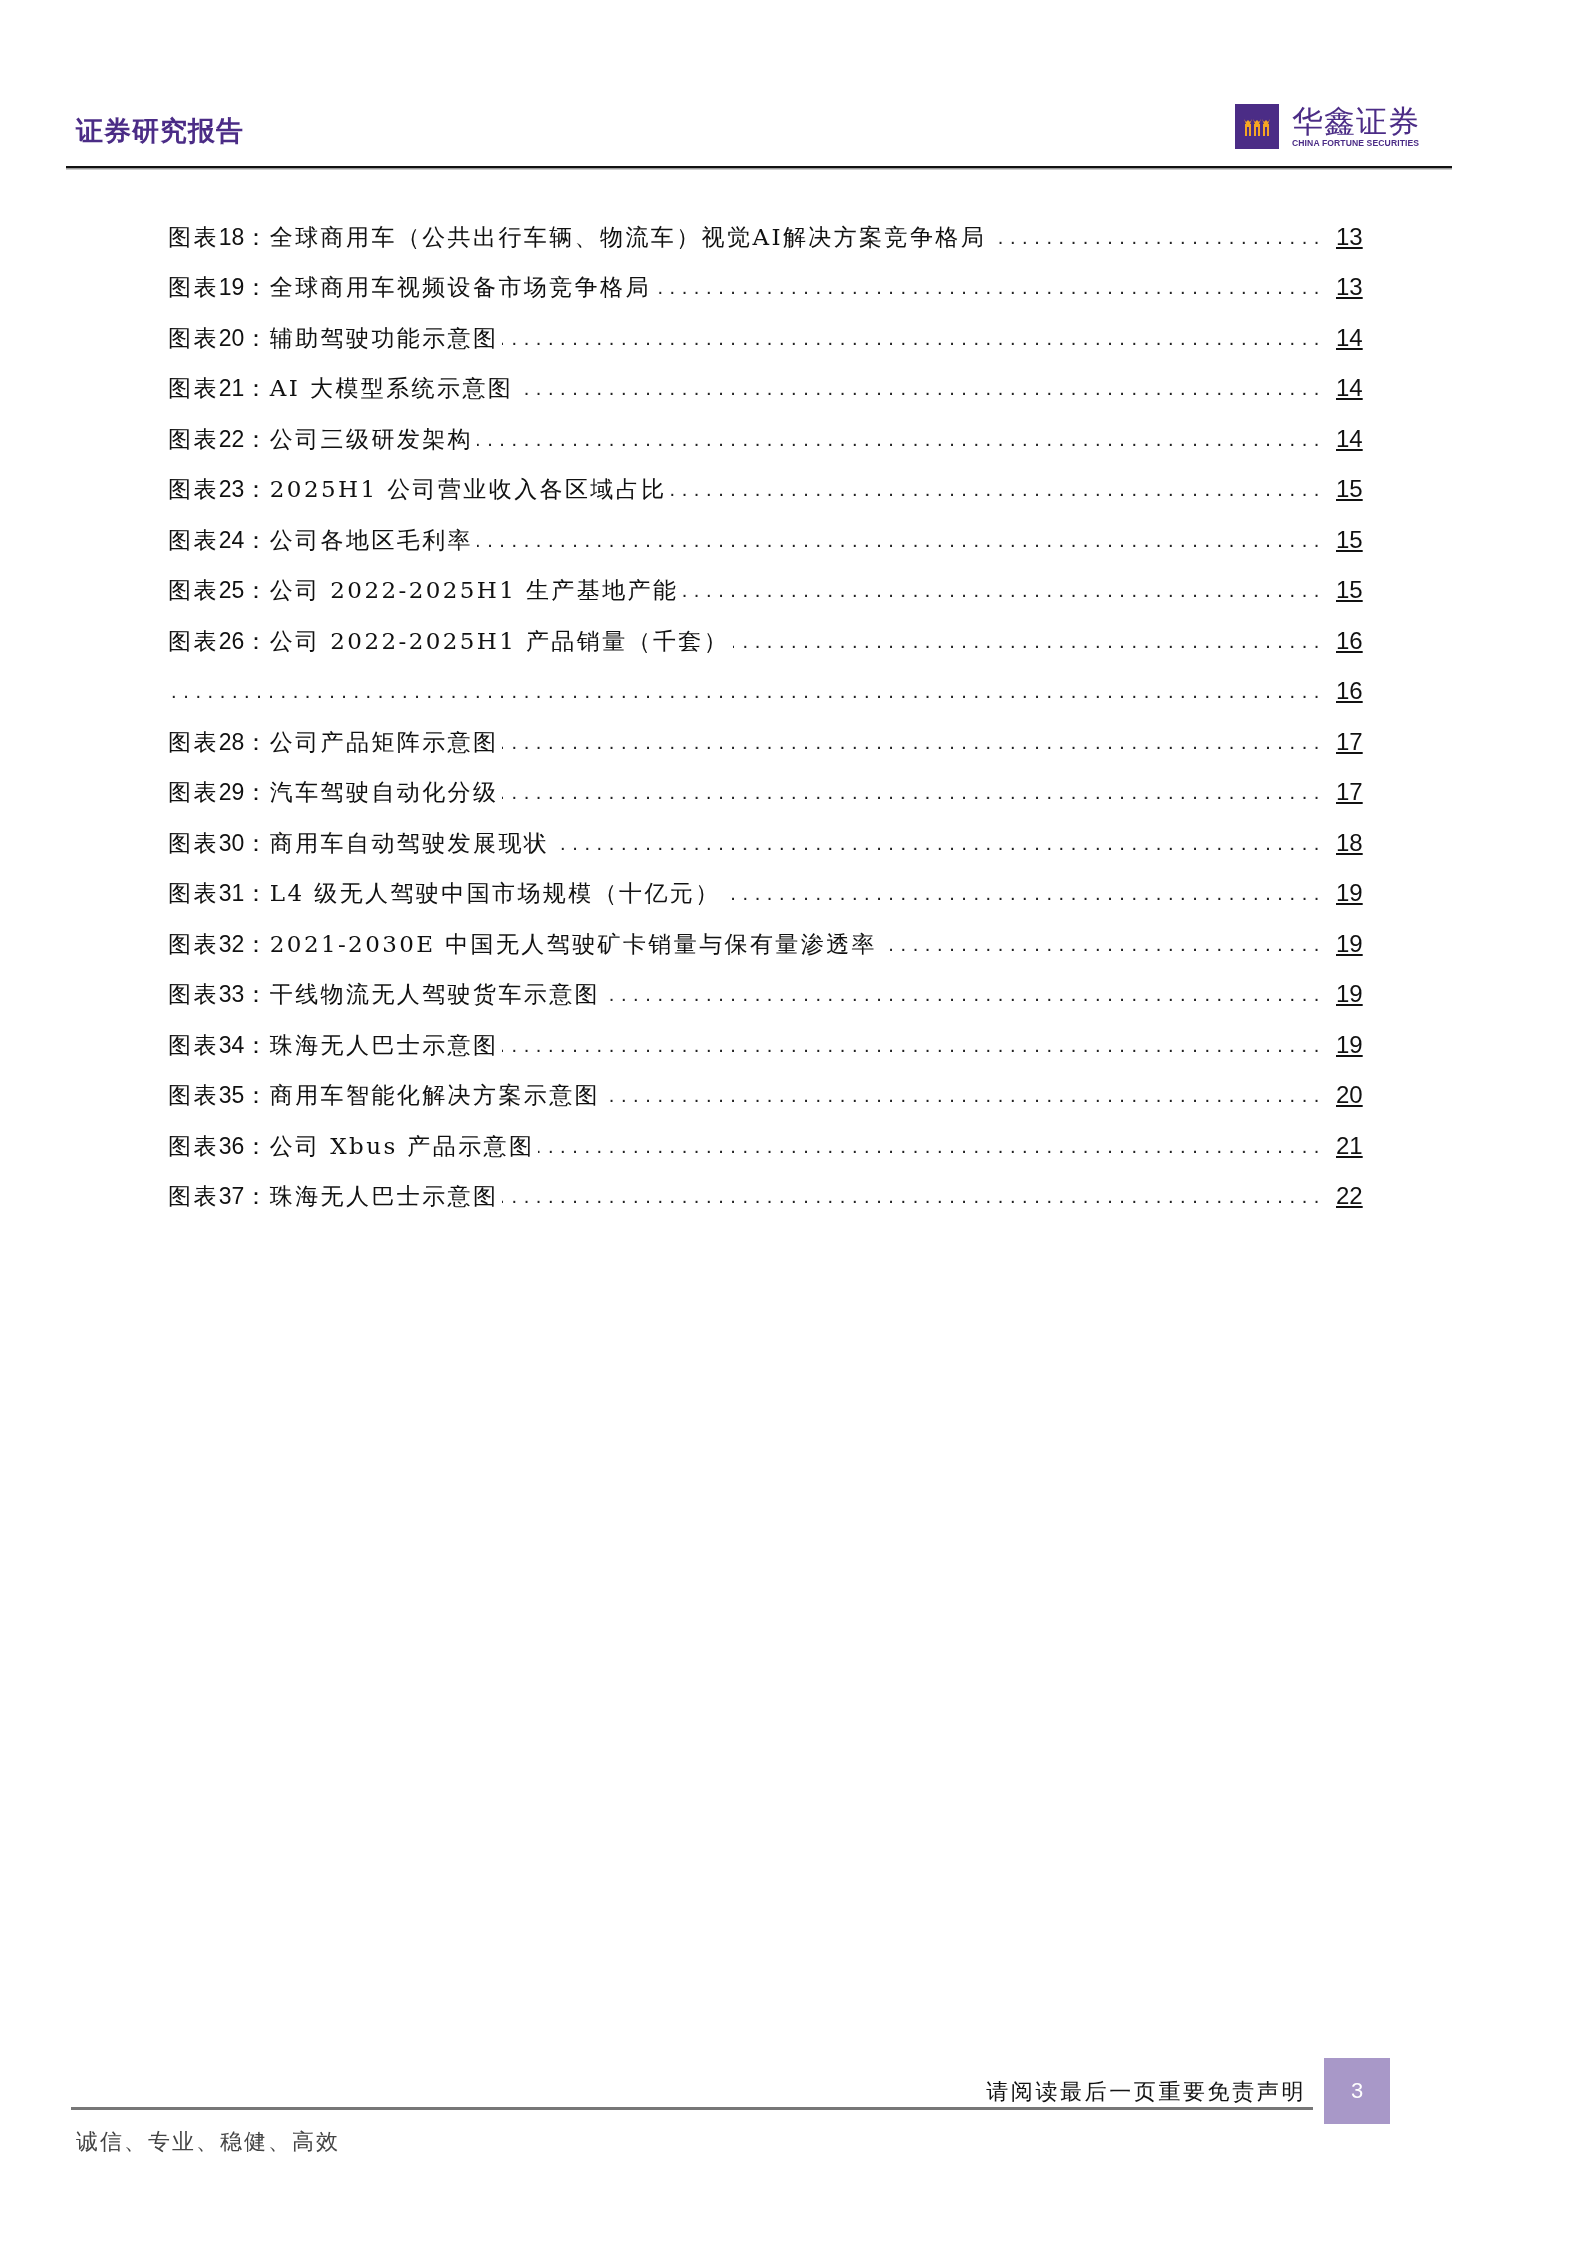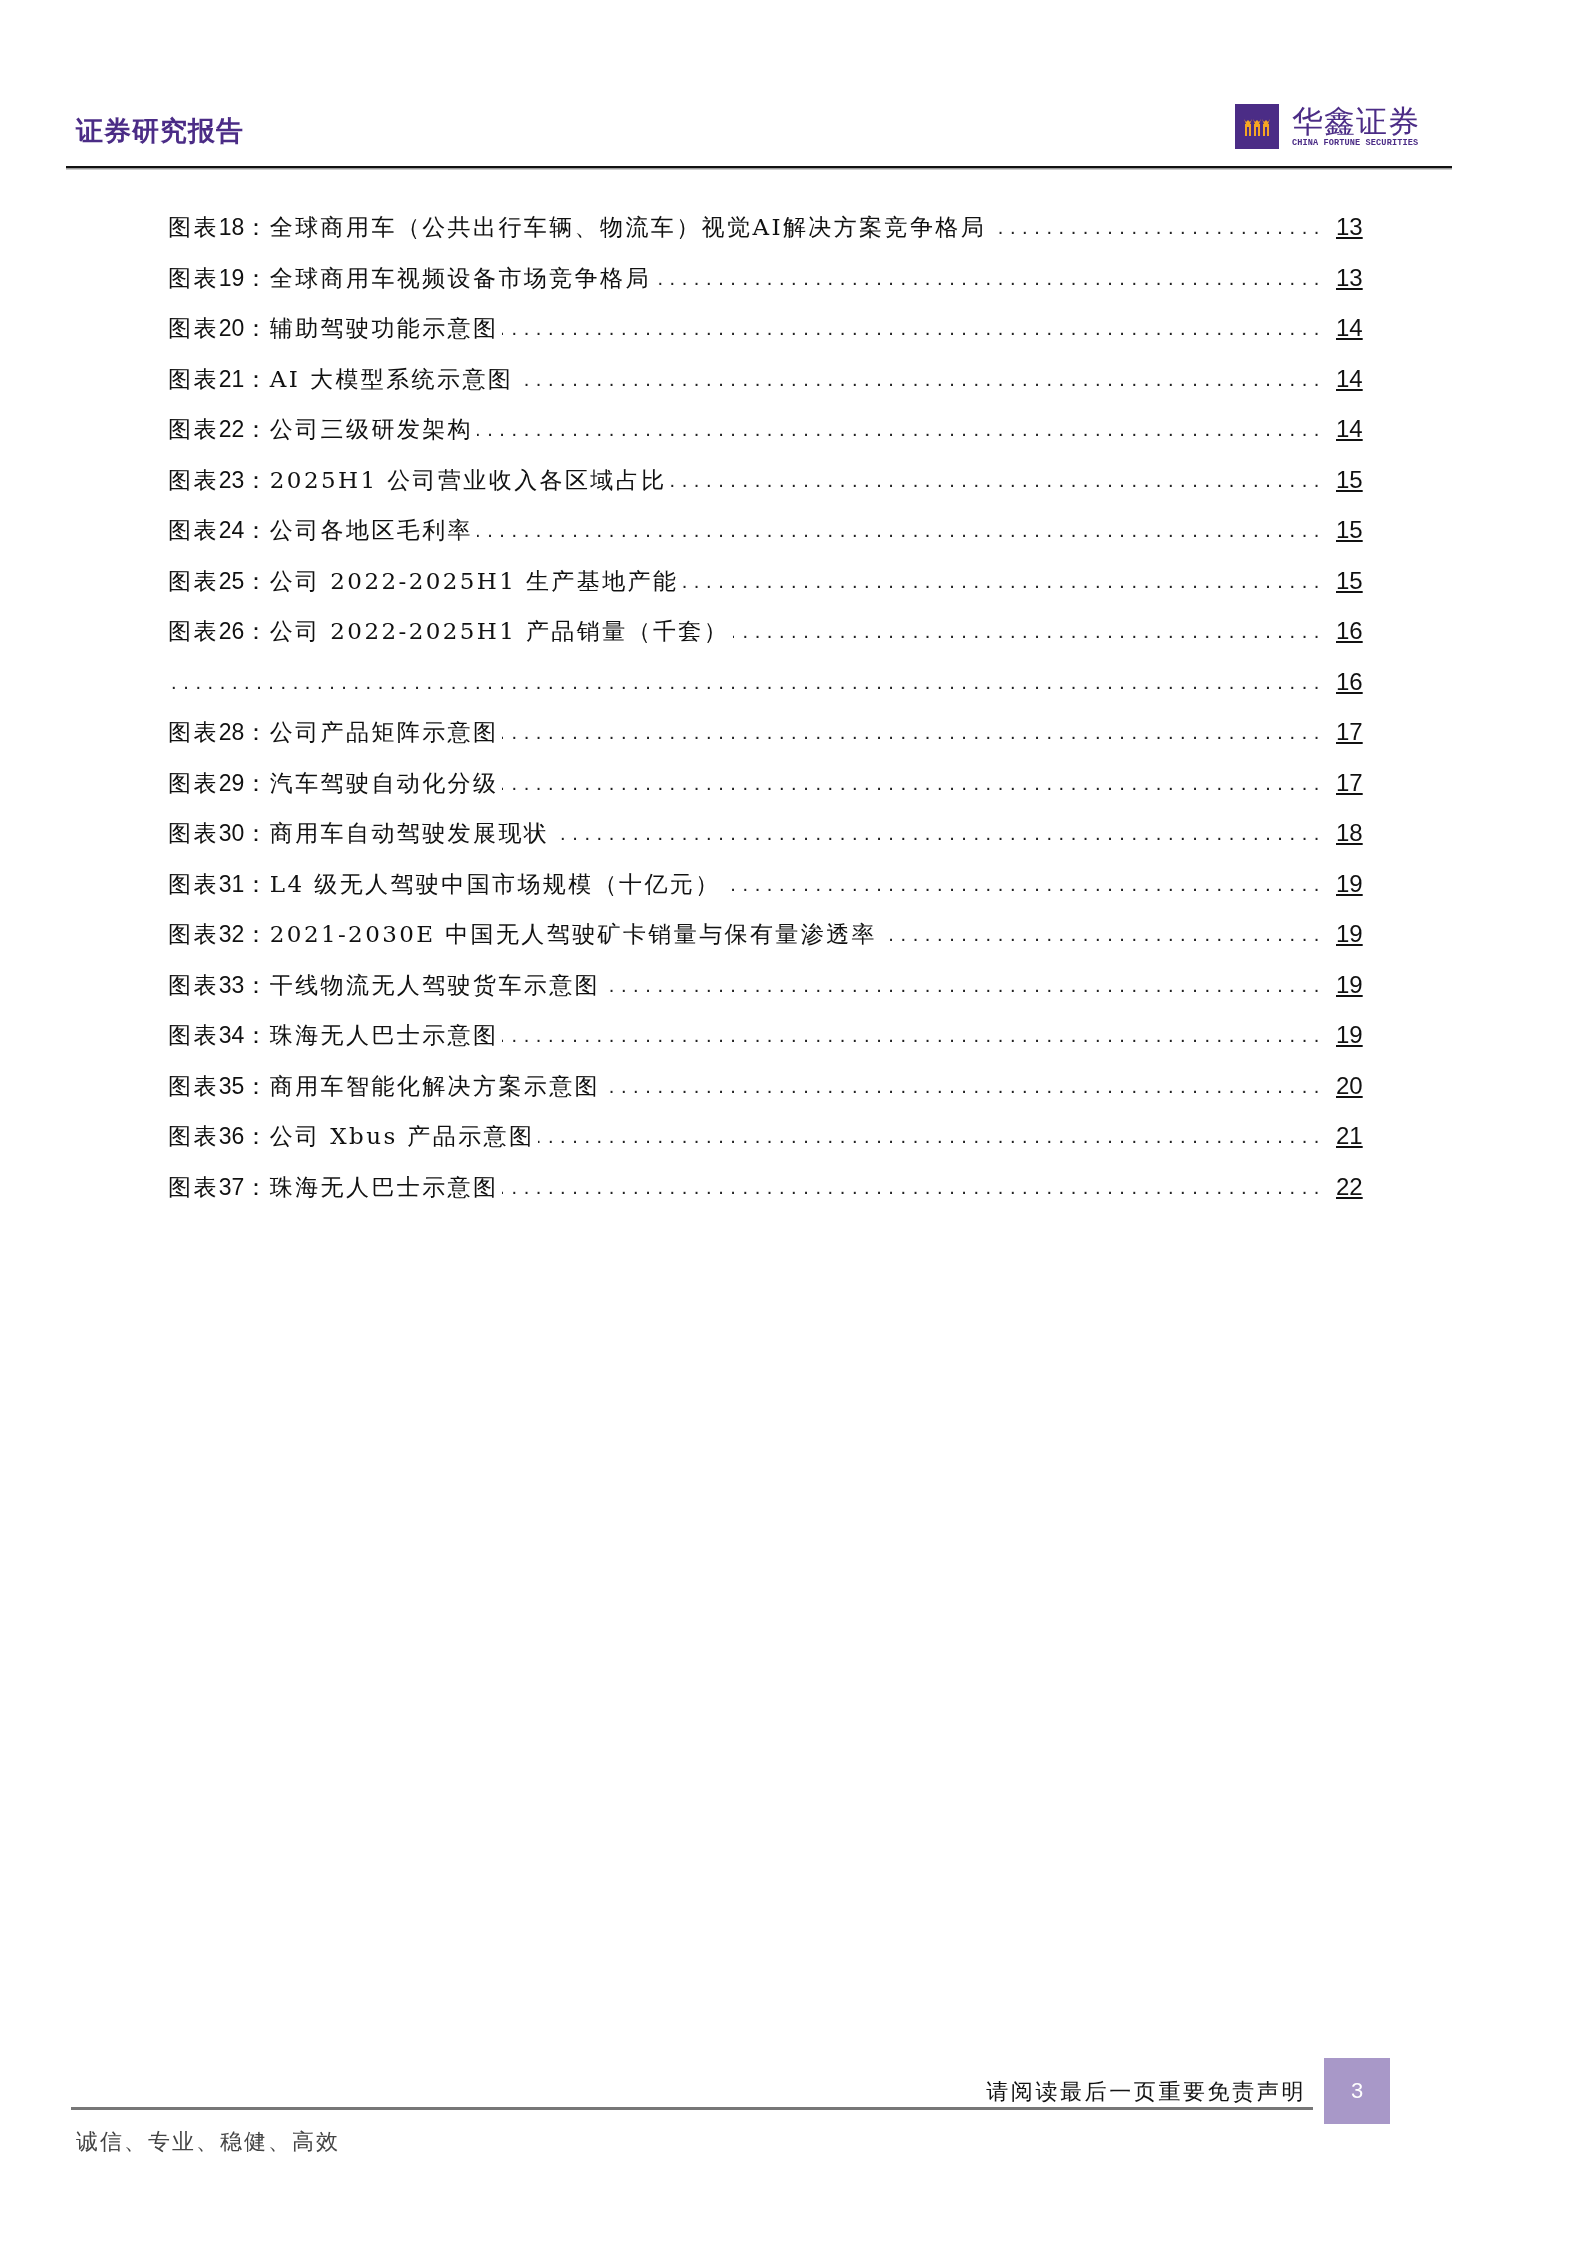--- a/index.html
+++ b/index.html
@@ -6,26 +6,26 @@
   body { width: 1587px; height: 2245px; position: relative; overflow: hidden;
          font-family: "DejaVu Serif", "Liberation Serif", serif; color: #111; }
 
   .report-label { position: absolute; left: 76px; top: 113px; font-size: 27px; font-weight: bold;
                   color: #4b2c86; letter-spacing: 1px; font-family: Liberation Serif, serif; }
 
   .logo { position: absolute; left: 1235px; top: 104px; height: 45px; display: flex; align-items: flex-end; }
   .logo-mark { width: 44px; height: 45px; background: #4b2c86; display: flex; align-items: center; justify-content: center; }
   .logo-text { margin-left: 13px; display: flex; flex-direction: column; }
   .logo-cn { font-family: "DejaVu Sans", sans-serif; font-size: 31px; line-height: 32px; color: #4b2c86; letter-spacing: 1px; }
-  .logo-en { font-family: Liberation Mono, monospace; font-size: 8.6px; line-height: 12px; color: #4b2c86; font-weight: bold; letter-spacing: 0.1px; }
+  .logo-en { font-family: Liberation Sans, sans-serif; font-size: 8.6px; line-height: 12px; color: #4b2c86; font-weight: bold; letter-spacing: 0.1px; }
 
   .header-rule { position: absolute; left: 66px; top: 166px; width: 1386px; height: 2px; background: #111; box-shadow: 0 1.5px 0 #999; }
 
   .toc { position: absolute; left: 168px; top: 202px; width: 1200px; }
-  .toc-row { height: 50.5px; display: flex; align-items: center; font-size: 23px; line-height: 32px; white-space: nowrap; }
+  .toc-row { height: 50.5px; display: flex; align-items: flex-end; font-size: 23px; line-height: 32px; white-space: nowrap; }
   .toc-label { font-family: "DejaVu Serif", serif; letter-spacing: 2.4px; }
   .toc-label .num { font-family: "Liberation Sans", sans-serif; letter-spacing: 0; font-stretch: condensed; }
   .toc-leader { flex: 1; overflow: hidden; margin: 0 10px 0 4px; font-family: "Liberation Sans", sans-serif;
                 font-size: 20px; letter-spacing: 6.6px; color: #222; direction: rtl; text-align: left; }
   .toc-page { width: 32px; text-align: left; font-family: "Liberation Sans", sans-serif; font-size: 24px; color: #111; text-decoration: underline; }
 
   .footer-disclaimer { position: absolute; right: 281px; top: 2077px; font-size: 22px; letter-spacing: 2.6px; color: #111; }
   .footer-rule { position: absolute; left: 71px; top: 2107px; width: 1242px; height: 3px; background: #777; }
   .page-box { position: absolute; left: 1324px; top: 2058px; width: 66px; height: 66px; background: #a898c8;
               color: #fff; font-family: "Liberation Sans", sans-serif; font-size: 22px;

